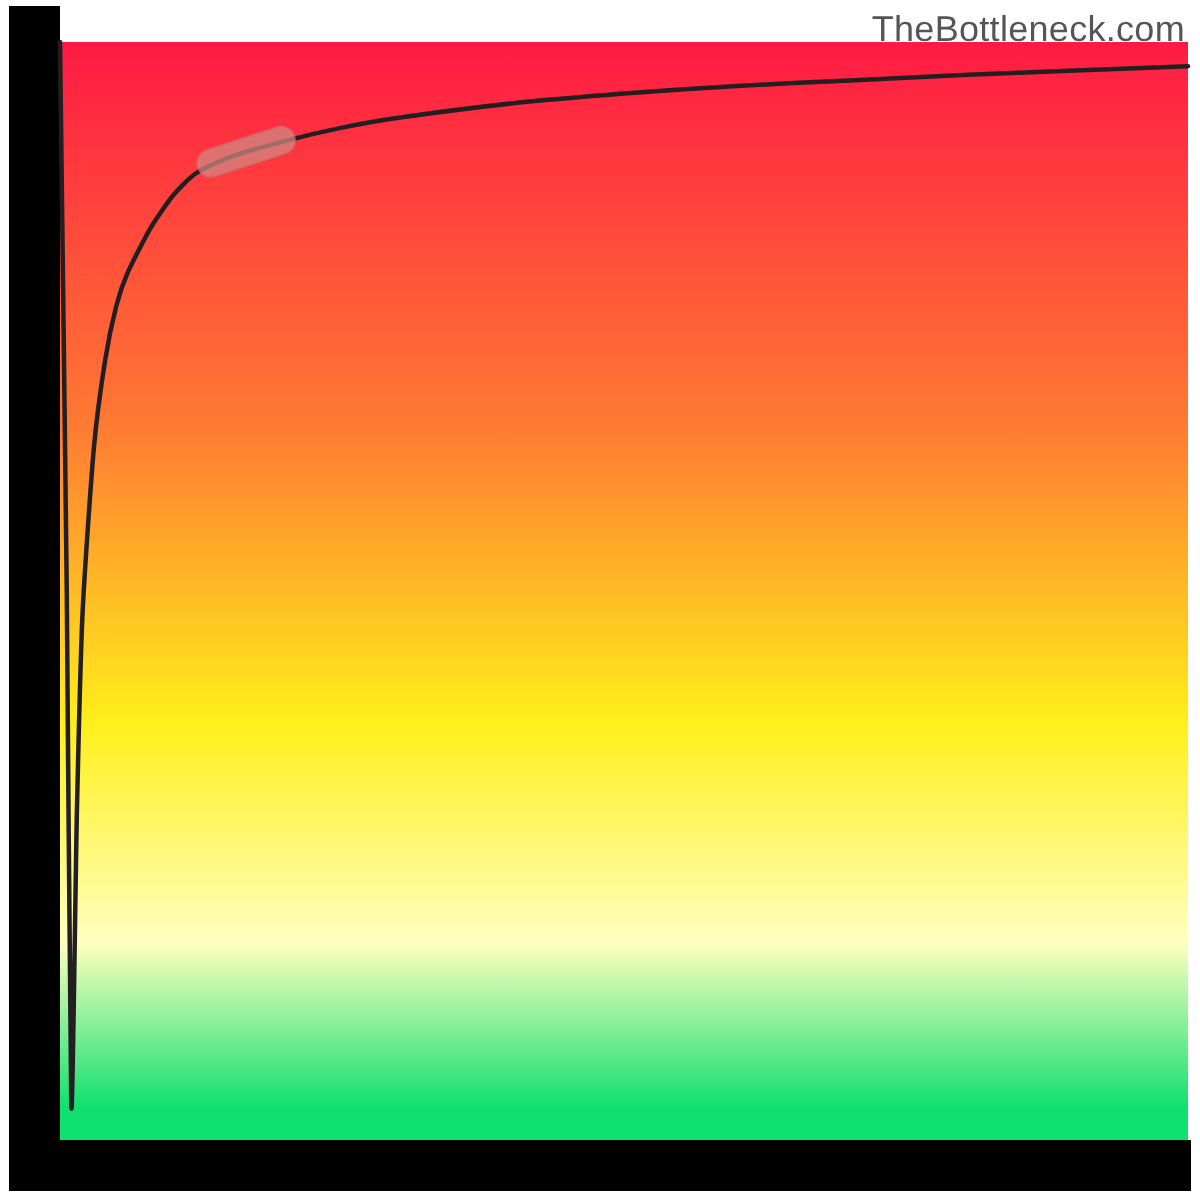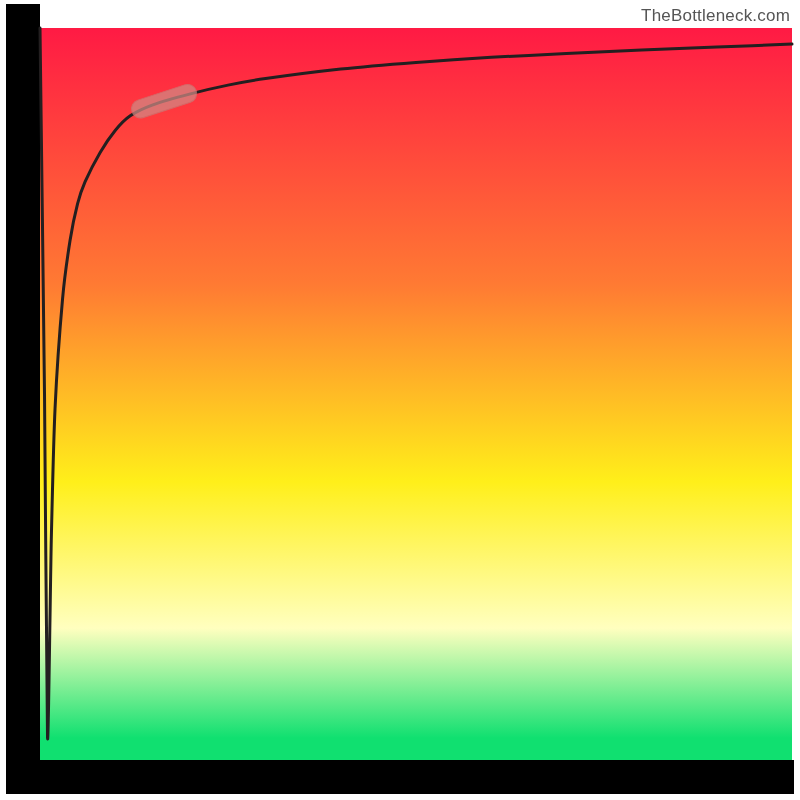--- a/index.html
+++ b/index.html
@@ -14,21 +14,21 @@
   .chart-container {
     position: relative;
     width: 800px;
     height: 800px;
   }
   .watermark {
     position: absolute;
     top: 6px;
     right: 10px;
     color: #555555;
-    font-size: 17px;
+    font-size: 24px;
     font-weight: 400;
     letter-spacing: 0.2px;
     z-index: 4;
   }
   svg {
     position: absolute;
     top: 0;
     left: 0;
   }
 </style>

